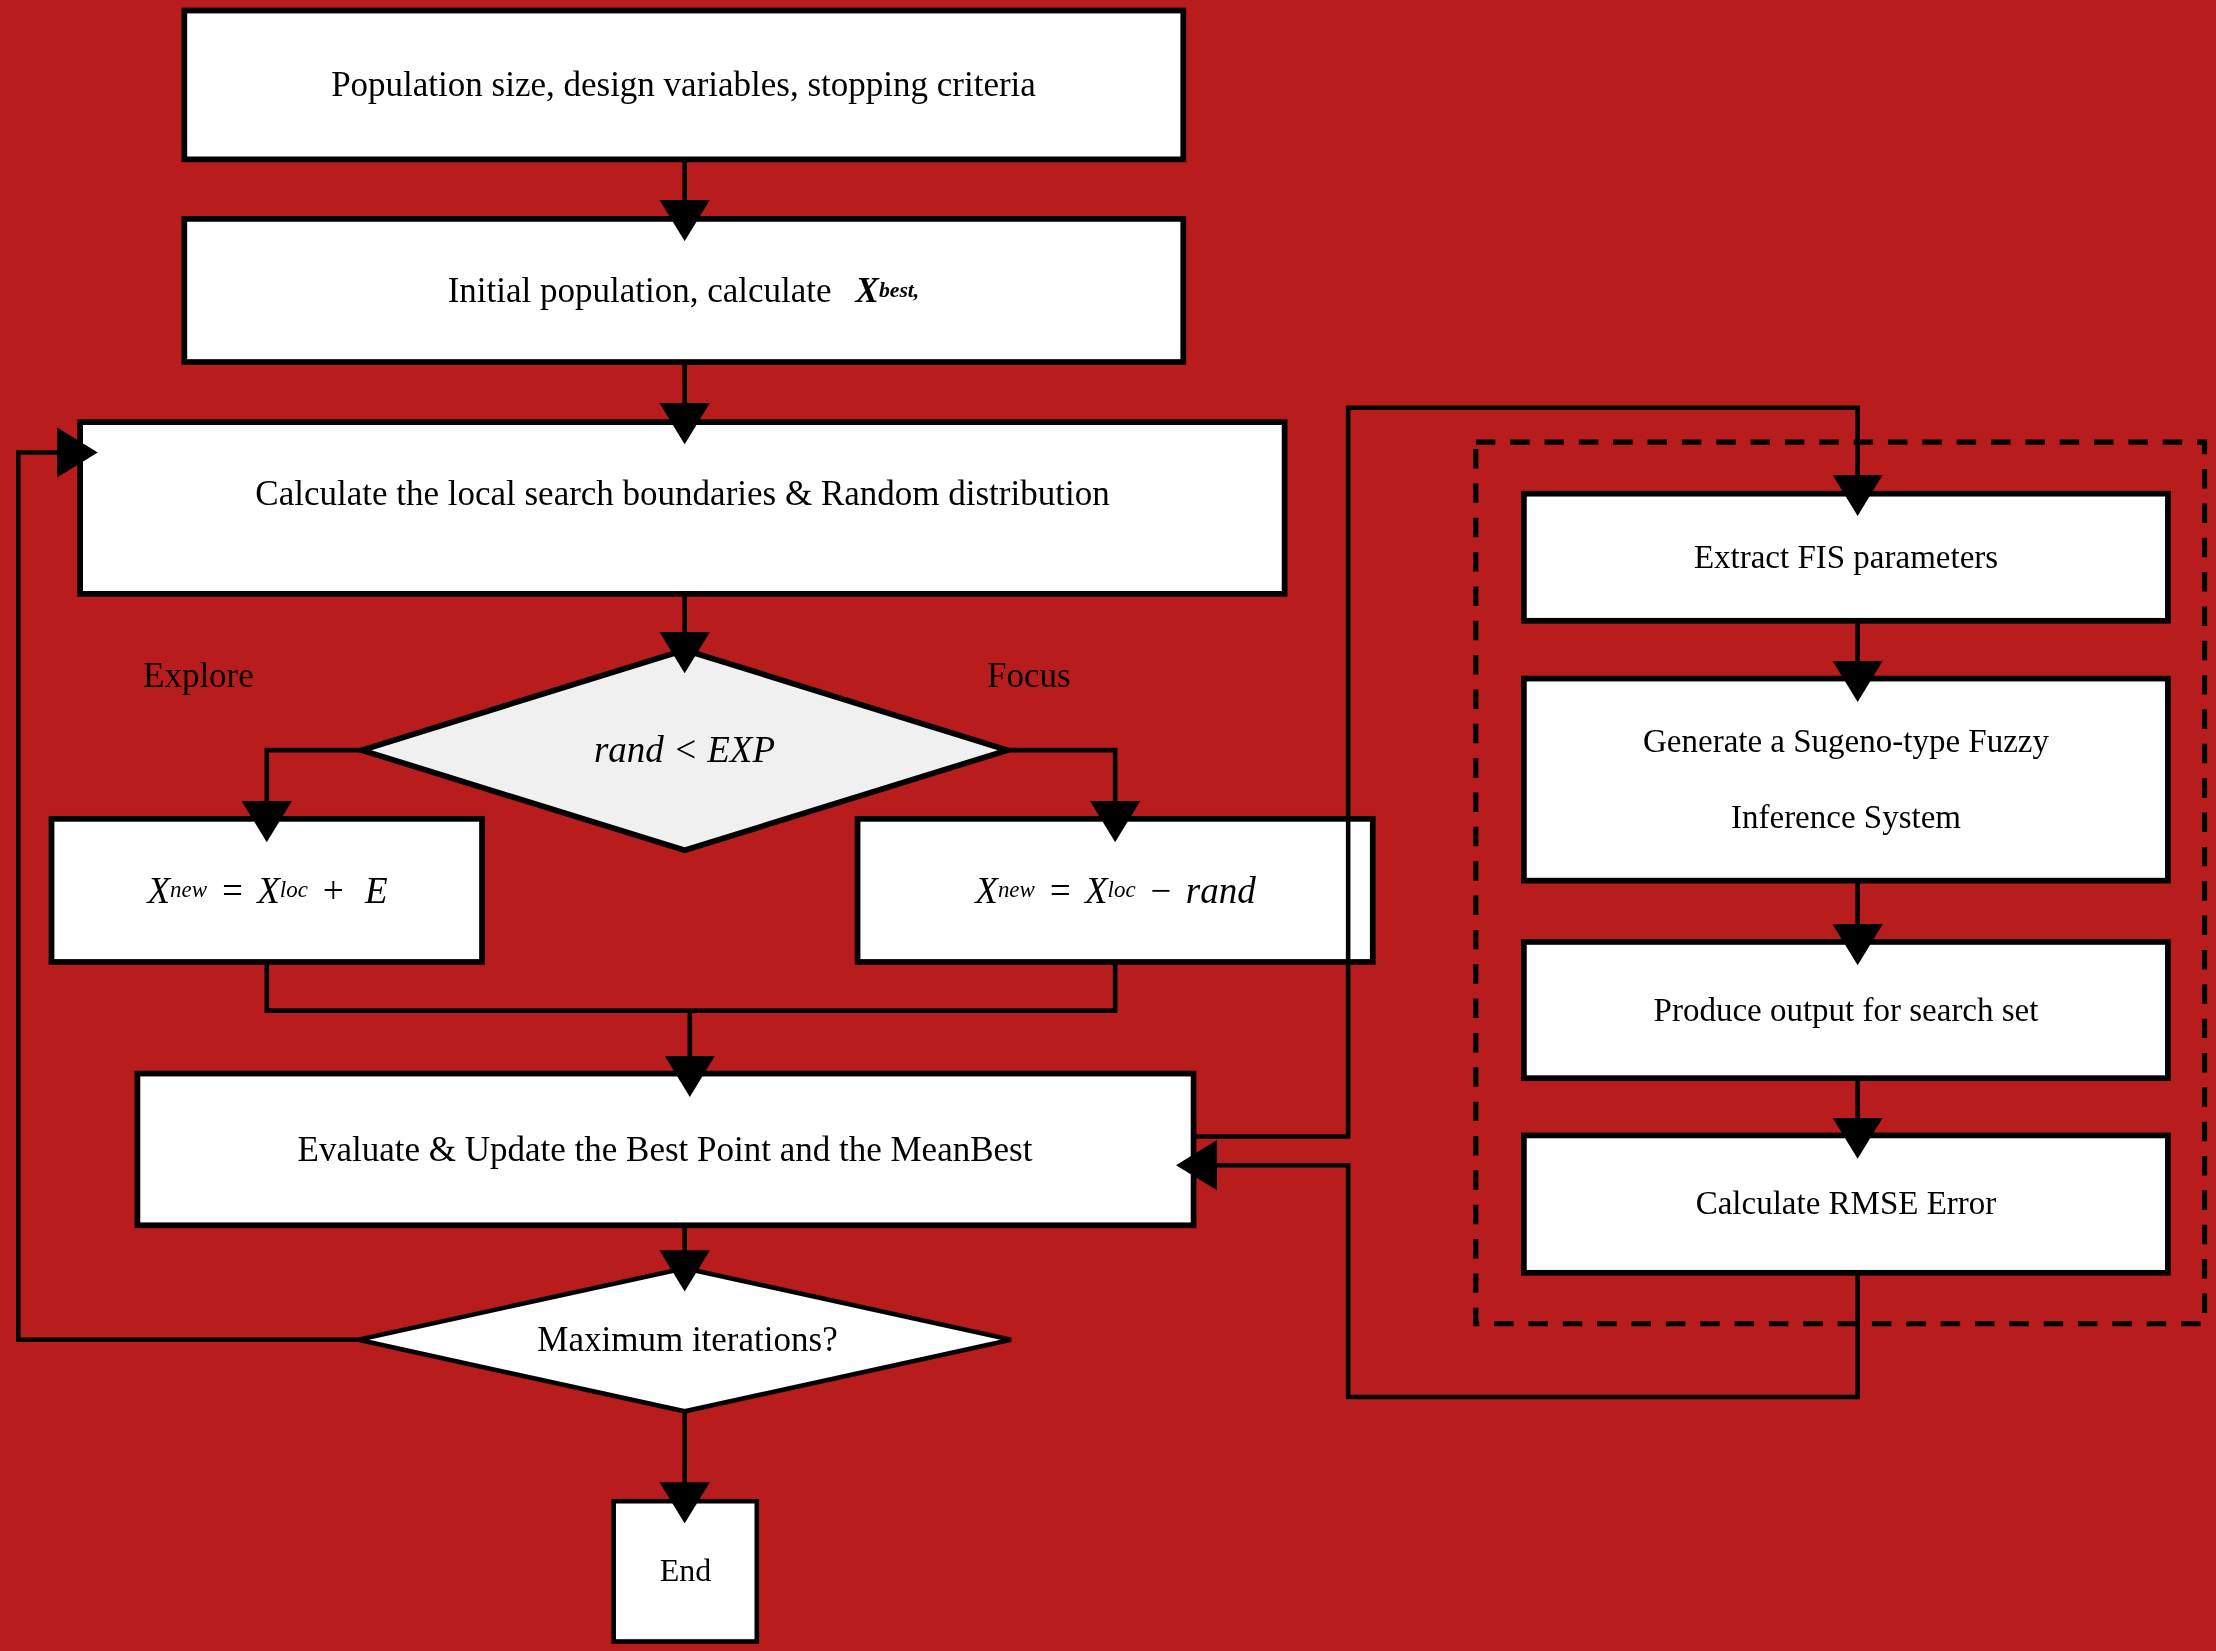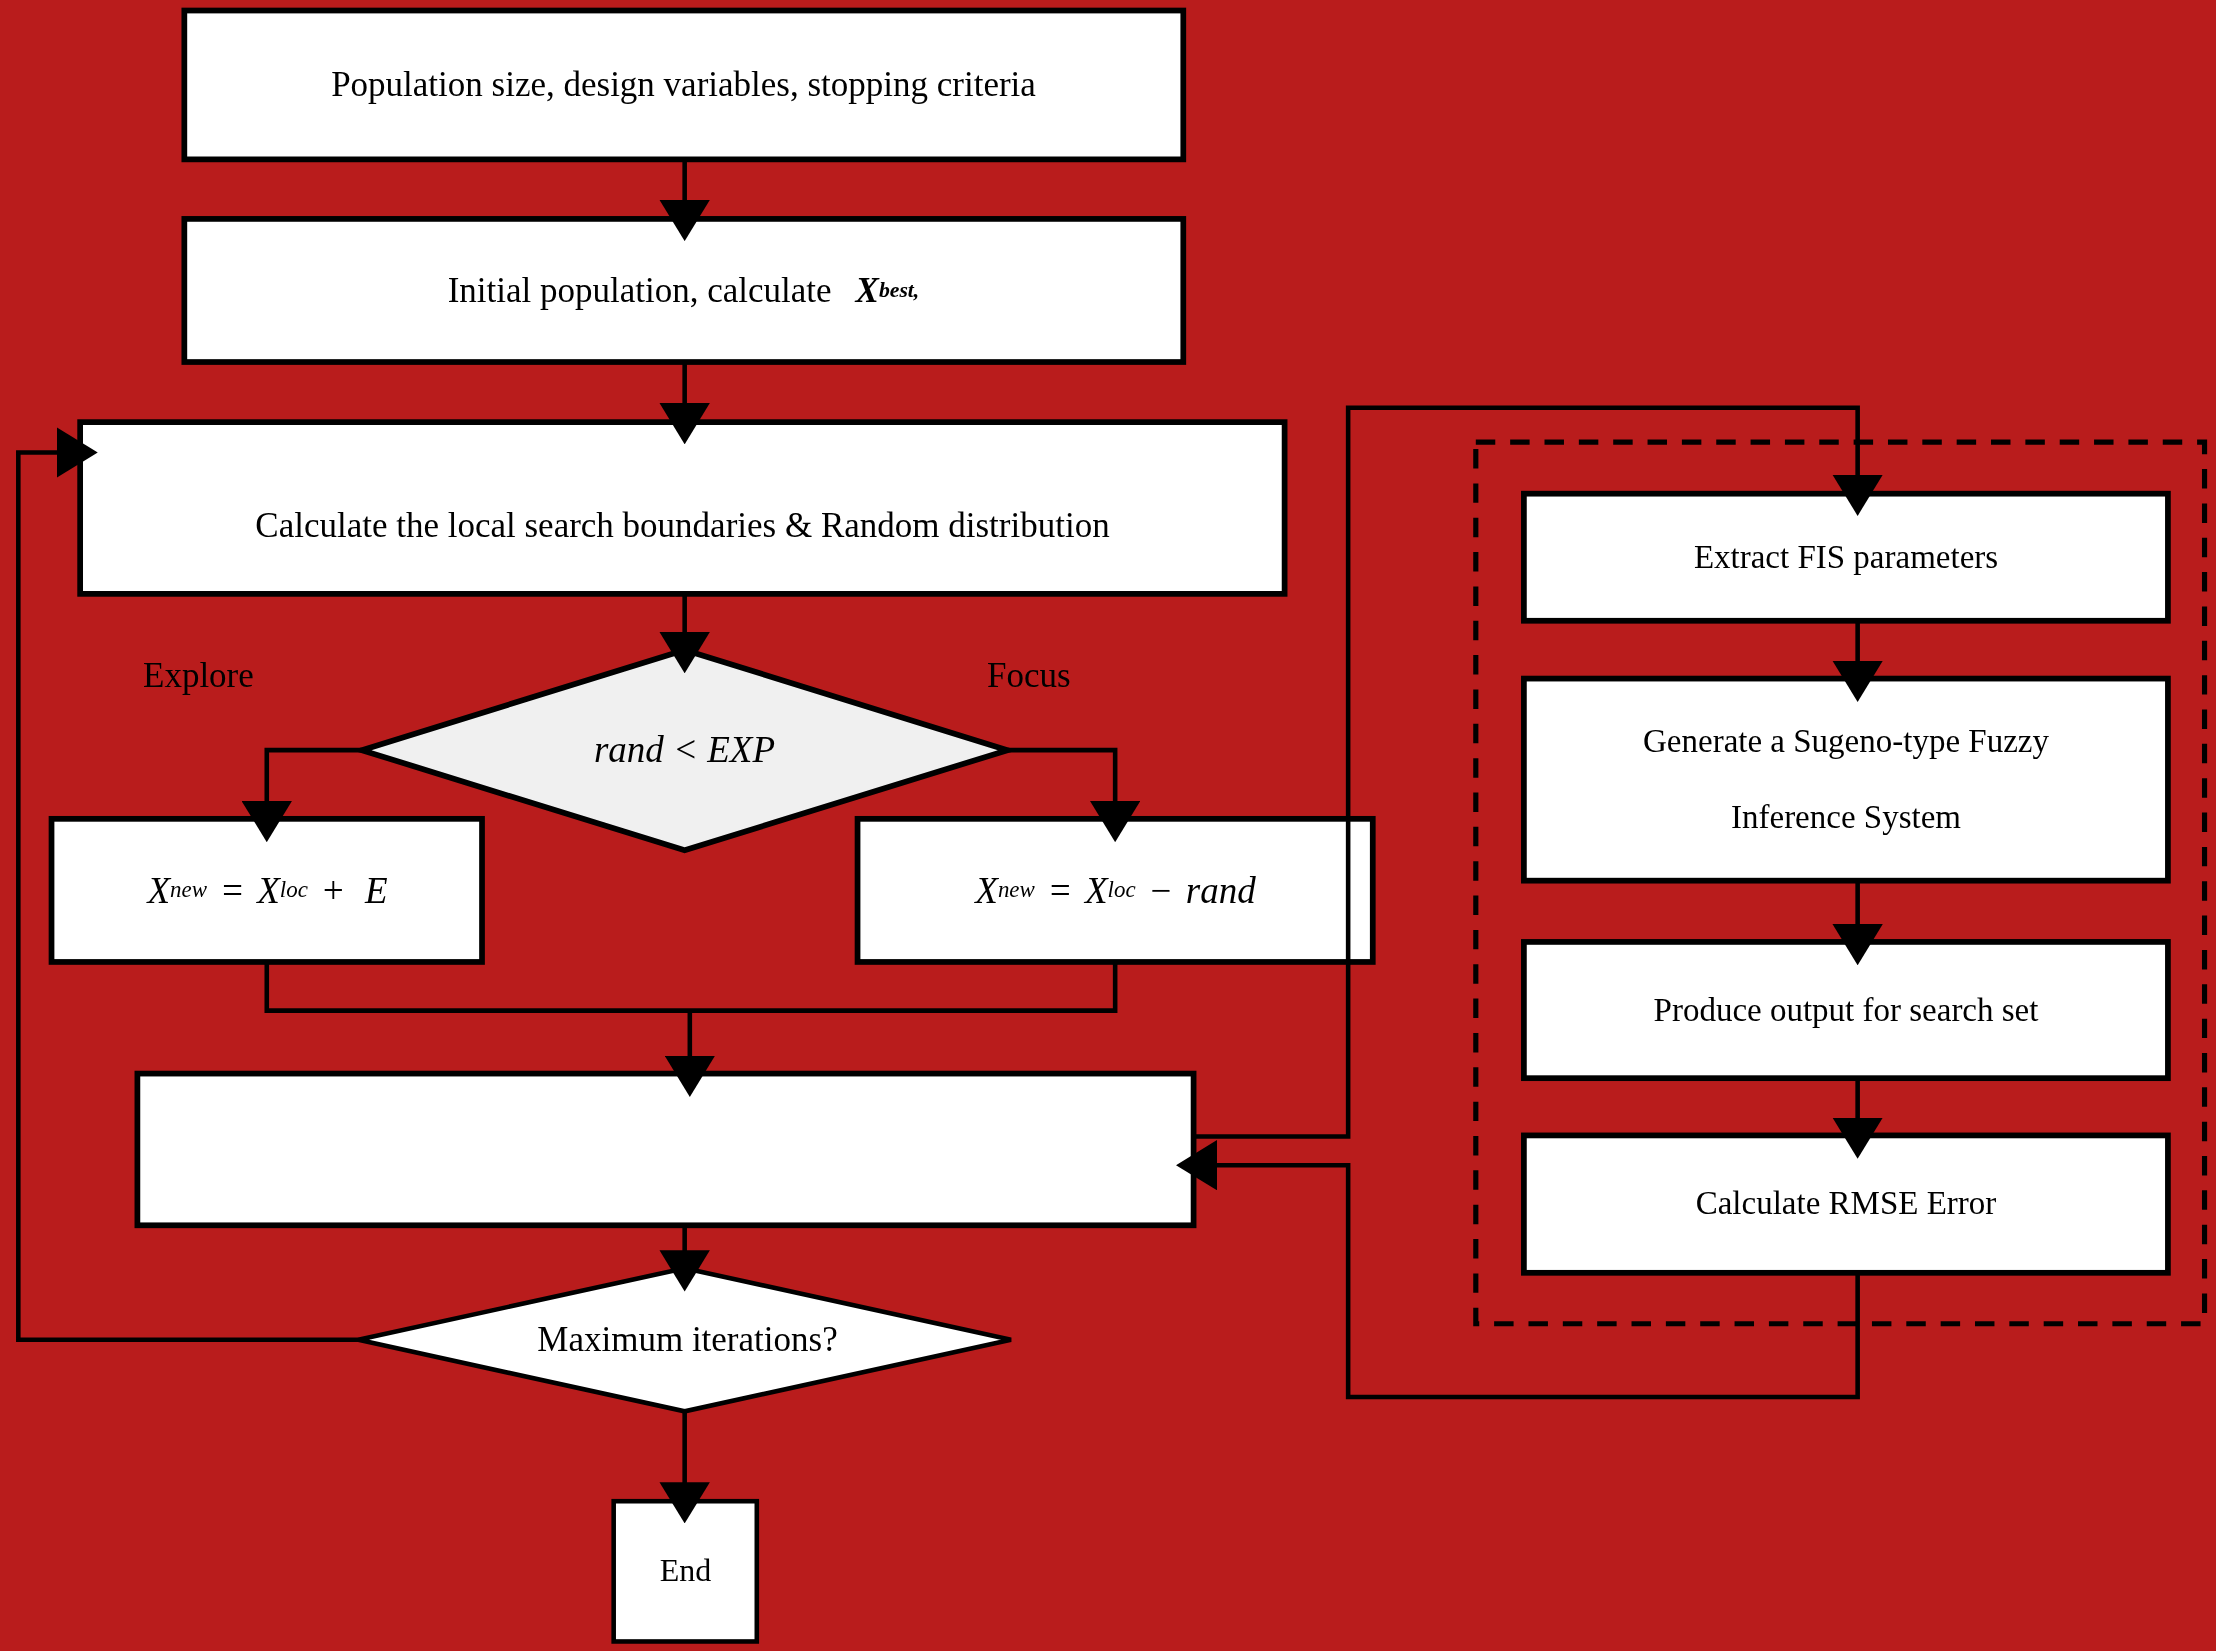--- a/index.html
+++ b/index.html
@@ -100,21 +100,21 @@
 
   <div class="node-text t-proc" style="left:184px;top:10.3px;width:999px;height:149px;">Population size, design variables, stopping criteria</div>
 
   <div class="node-text t-proc" style="left:184px;top:219px;width:999px;height:143px;">
     <span>Initial population, calculate</span>
     <span style="display:inline-block;width:24px;"></span>
     <span class="bold" style="font-style:italic;">X</span>
       <span class="sub bold">best,</span>
   </div>
 
-  <div class="node-text t-proc" style="left:80px;top:440px;width:1205px;height:172px;">Calculate the local search boundaries &amp; Random distribution</div>
+  <div class="node-text t-proc" style="left:80px;top:408px;width:1205px;height:172px;">Calculate the local search boundaries &amp; Random distribution</div>
 
   <div class="node-text t-diamond" style="left:476px;top:713px;width:417px;height:74px;">rand &lt;  EXP</div>
 
   <div class="node-text t-branch" style="left:143px;top:650px;width:183px;height:52px;justify-content:flex-start;">Explore</div>
 
   <div class="node-text t-branch" style="left:987px;top:650px;width:183px;height:52px;justify-content:flex-start;">Focus</div>
 
   <div class="node-text t-math" style="left:52px;top:819px;width:431px;height:143px;">
     <span>X</span>
       <span class="sub">new</span>
@@ -136,20 +136,21 @@
     <span>=</span>
     <span style="display:inline-block;width:12.6px;"></span>
     <span>X</span>
       <span class="sub">loc</span>
     <span style="display:inline-block;width:12.6px;"></span>
     <span>−</span>
     <span style="display:inline-block;width:12.6px;"></span>
     <span>rand</span>
   </div>
 
+  <div class="node-text t-proc" style="left:137px;top:1074px;width:1056px;height:152px;">Evaluate &amp; Update the Best Point and the MeanBest</div>
 
   <div class="node-text t-proc" style="left:401px;top:1308px;width:573px;height:63px;">Maximum iterations?</div>
 
   <div class="node-text t-end" style="left:614px;top:1501px;width:143px;height:140px;">End</div>
 
   <div class="node-text t-small" style="left:1524px;top:494px;width:644px;height:127px;">Extract FIS parameters</div>
 
   <div class="node-text t-small two-line" style="left:1524px;top:678px;width:644px;height:202px;">
     <span>Generate a Sugeno-type Fuzzy</span>
     <span style="display:block;height:31px;"></span>

